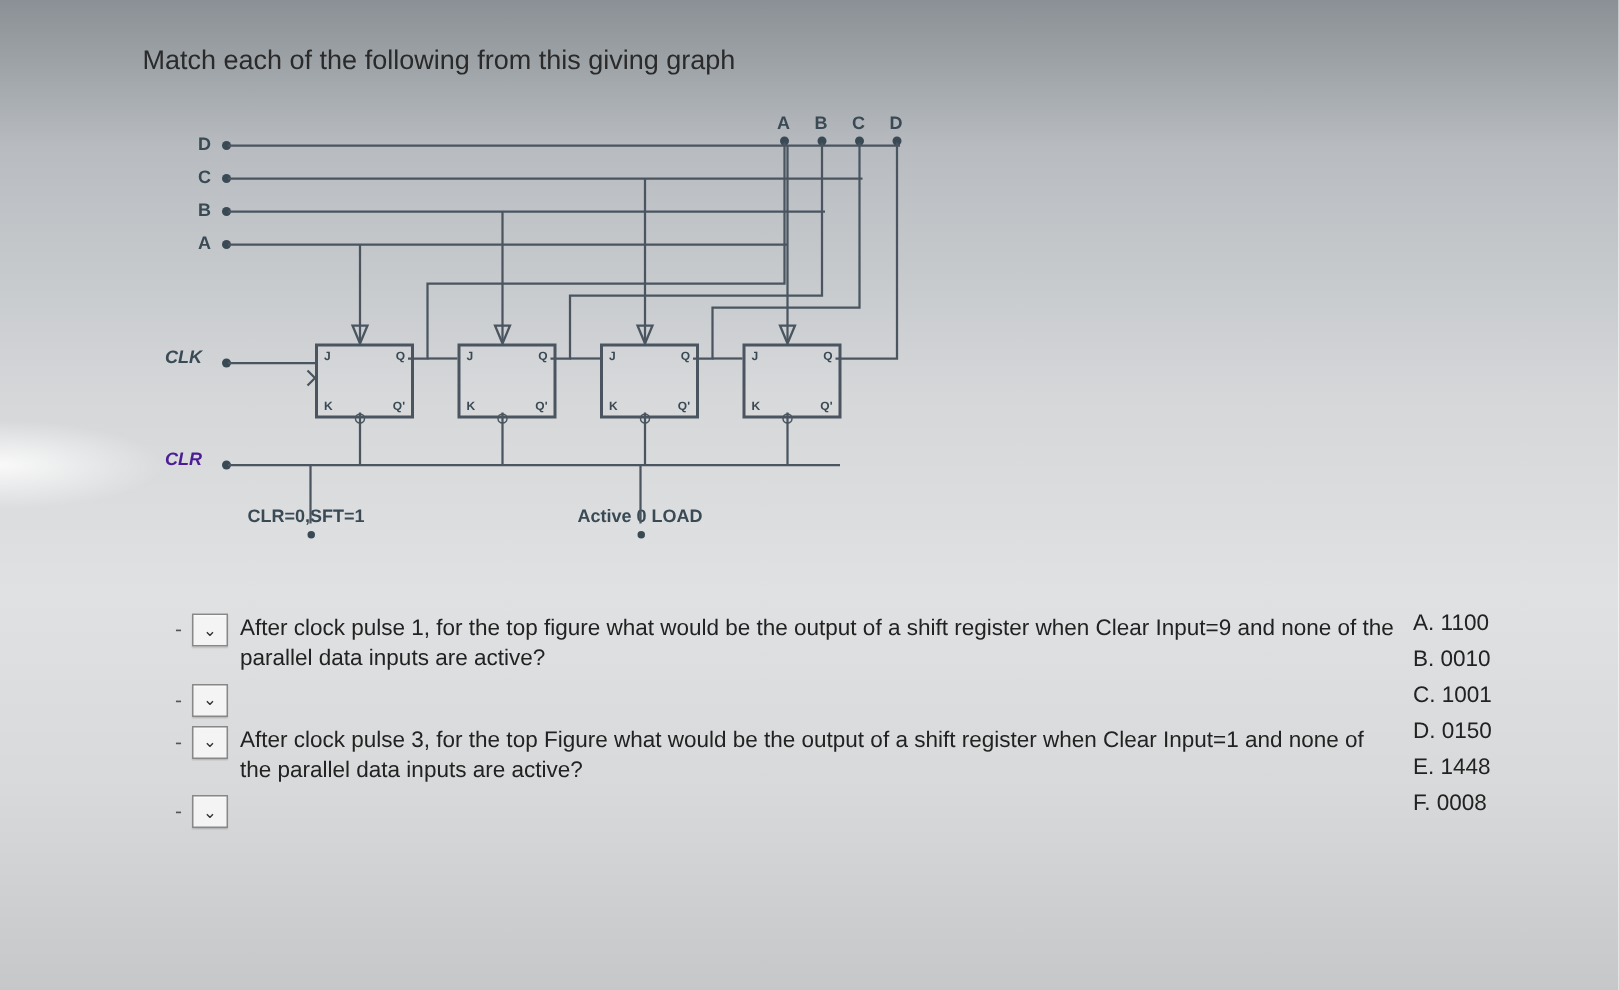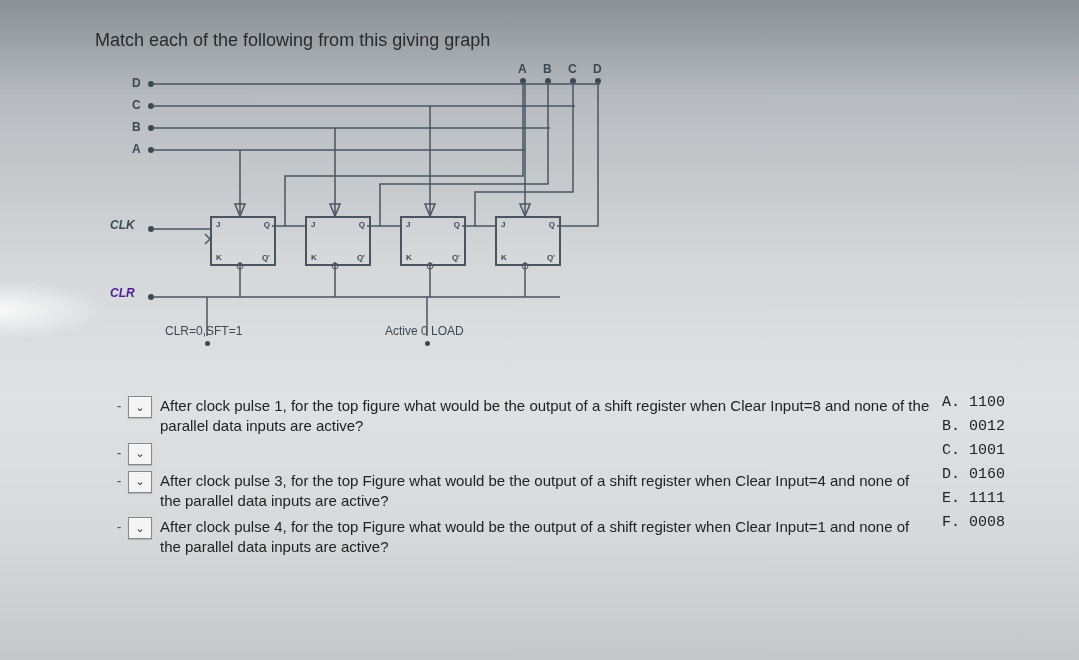--- a/index.html
+++ b/index.html
@@ -11,21 +11,21 @@
     height: 660px;
     position: relative;
     overflow: hidden;
   }
   .content {
     padding: 30px 80px 20px 95px;
   }
   .prompt-title {
     font-size: 18px;
     color: #2a2a2a;
-    margin-bottom: 25px;
+    margin-bottom: 38px;
   }
   .diagram-area {
     position: relative;
     width: 560px;
     height: 290px;
     margin-left: 55px;
     margin-bottom: 30px;
   }
   .side-label {
     position: absolute;
@@ -74,21 +74,21 @@
     position: absolute;
     left: -40px;
     font-size: 12px;
     font-weight: bold;
     color: #3a4a55;
     font-style: italic;
   }
   .bottom-label {
     position: absolute;
     font-size: 12px;
-    font-weight: normal;
+    font-weight: bold;
     color: #3a4a55;
   }
   .bottom-dot {
     position: absolute;
     width: 5px;
     height: 5px;
     background: #3a4a55;
     border-radius: 50%;
   }
   svg.wires {
@@ -141,21 +141,20 @@
     font-size: 15px;
     color: #222;
     line-height: 1.35;
     max-width: 770px;
   }
   .answer-col {
     position: absolute;
     right: -5px;
     top: -2px;
     width: 62px;
-    font-family: Liberation Mono, monospace;
   }
   .ans-item {
     font-size: 15px;
     color: #222;
     margin-bottom: 7px;
     white-space: nowrap;
   }
   .glare {
     position: absolute;
     left: 0; top: 280px; width: 110px; height: 60px;
@@ -269,51 +268,50 @@
     </svg>
   </div>
 
   <div class="questions-block">
 
     <div class="q-row">
       <div class="q-marker">-</div>
       <div class="q-dropdown">
         <span>⌄</span>
       </div>
-      <div class="q-text">After clock pulse 1, for the top figure what would be the output of a shift register when Clear Input=8 and none of the parallel data inputs are active?</div>
+      <div class="q-text">After clock pulse 1, for the top figure what would be the output of a shift register when Clear Input=9 and none of the parallel data inputs are active?</div>
     </div>
 
     <div class="q-row">
       <div class="q-marker">-</div>
       <div class="q-dropdown">
         <span>⌄</span>
       </div>
     </div>
 
     <div class="q-row">
       <div class="q-marker">-</div>
       <div class="q-dropdown">
         <span>⌄</span>
       </div>
-      <div class="q-text">After clock pulse 3, for the top Figure  what would be the output of a shift register when Clear Input=4 and none of the parallel data inputs are active?</div>
+      <div class="q-text">After clock pulse 3, for the top Figure  what would be the output of a shift register when Clear Input=1 and none of the parallel data inputs are active?</div>
     </div>
 
     <div class="q-row">
       <div class="q-marker">-</div>
       <div class="q-dropdown">
         <span>⌄</span>
       </div>
-      <div class="q-text">After clock pulse 4, for the top Figure what would be the output of a shift register when Clear Input=1 and none of the parallel data inputs are active?</div>
     </div>
 
     <div class="answer-col">
       <div class="ans-item"><span>A.</span> <span>1100</span></div>
-      <div class="ans-item"><span>B.</span> <span>0012</span></div>
+      <div class="ans-item"><span>B.</span> <span>0010</span></div>
       <div class="ans-item"><span>C.</span> <span>1001</span></div>
-      <div class="ans-item"><span>D.</span> <span>0160</span></div>
-      <div class="ans-item"><span>E.</span> <span>1111</span></div>
+      <div class="ans-item"><span>D.</span> <span>0150</span></div>
+      <div class="ans-item"><span>E.</span> <span>1448</span></div>
       <div class="ans-item"><span>F.</span> <span>0008</span></div>
     </div>
 
   </div>
 </div>
 
 <div class="glare"></div>
 
 </body></html>

